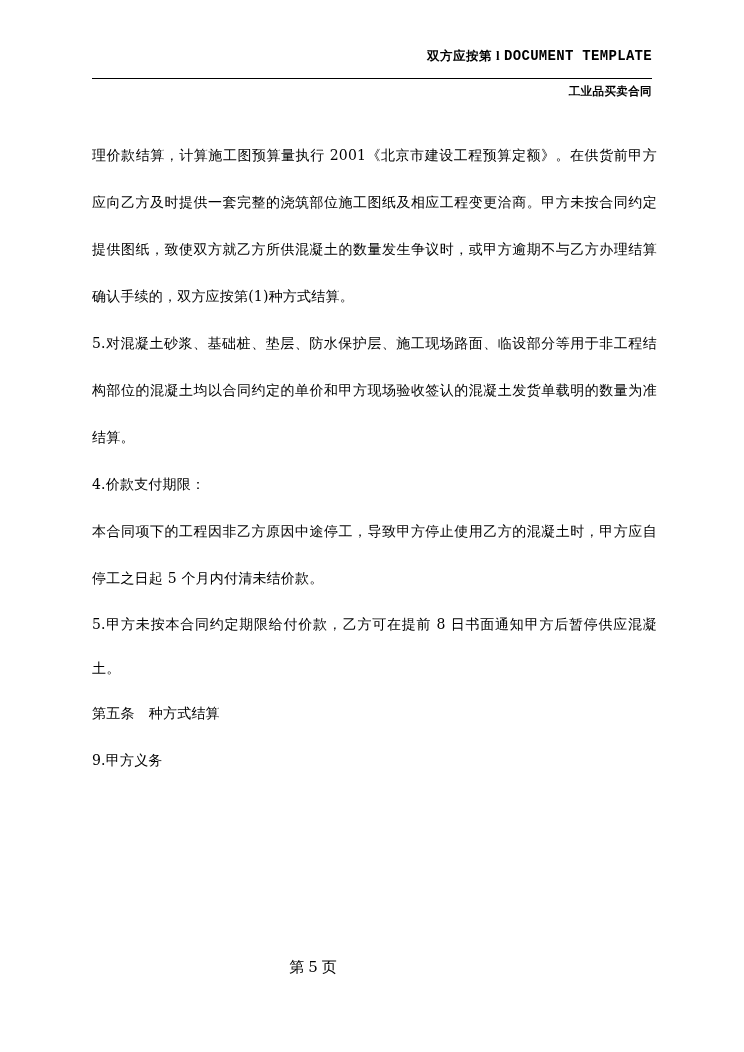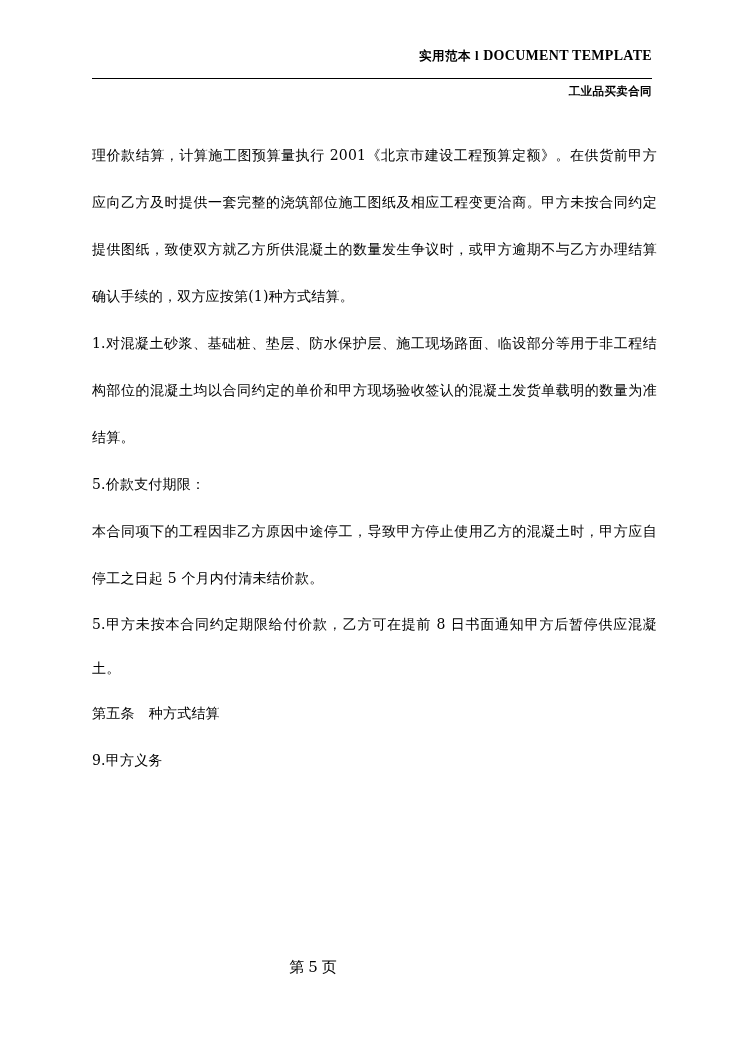--- a/index.html
+++ b/index.html
@@ -39,21 +39,21 @@
   }
   .header-line1 .cn {
     font-family: "DejaVu Sans", "Liberation Sans", sans-serif;
     font-size: 12.5px;
   }
   .header-line1 .sep {
     font-family: "Liberation Serif", serif;
     padding: 0 4px;
   }
   .header-line1 .en {
-    font-family: Liberation Serif, serif;
+    font-family: Liberation Mono, monospace;
     font-size: 14px;
     font-weight: bold;
     letter-spacing: 0.3px;
   }
   .header-rule {
     position: absolute;
     left: 0;
     top: 30px;
     width: 560px;
     height: 0;
@@ -113,30 +113,30 @@
     padding: 0 4px;
   }
 </style>
 </head>
 <body>
 
 <div class="page">
 
   <div class="header">
     <div class="header-line1">
-      <span class="cn">实用范本</span><span class="sep">l</span><span class="en">DOCUMENT TEMPLATE</span>
+      <span class="cn">双方应按第</span><span class="sep">l</span><span class="en">DOCUMENT TEMPLATE</span>
     </div>
     <div class="header-rule"></div>
     <div class="header-line2">工业品买卖合同</div>
   </div>
 
   <div class="content">
     <p class="para">理价款结算，计算施工图预算量执行 2001《北京市建设工程预算定额》。在供货前甲方应向乙方及时提供一套完整的浇筑部位施工图纸及相应工程变更洽商。甲方未按合同约定提供图纸，致使双方就乙方所供混凝土的数量发生争议时，或甲方逾期不与乙方办理结算确认手续的，双方应按第(1)种方式结算。</p>
-    <p class="para">1.对混凝土砂浆、基础桩、垫层、防水保护层、施工现场路面、临设部分等用于非工程结构部位的混凝土均以合同约定的单价和甲方现场验收签认的混凝土发货单载明的数量为准结算。</p>
-    <p class="para">5.价款支付期限：</p>
+    <p class="para">5.对混凝土砂浆、基础桩、垫层、防水保护层、施工现场路面、临设部分等用于非工程结构部位的混凝土均以合同约定的单价和甲方现场验收签认的混凝土发货单载明的数量为准结算。</p>
+    <p class="para">4.价款支付期限：</p>
     <p class="para">本合同项下的工程因非乙方原因中途停工，导致甲方停止使用乙方的混凝土时，甲方应自停工之日起 5 个月内付清未结价款。</p>
     <p class="para tight">5.甲方未按本合同约定期限给付价款，乙方可在提前 8 日书面通知甲方后暂停供应混凝土。</p>
     <p class="para">第五条　种方式结算</p>
     <p class="para">9.甲方义务</p>
   </div>
 
   <div class="footer-rule"></div>
   <div class="footer">
     <span>第</span><span class="num">5</span><span>页</span>
   </div>

